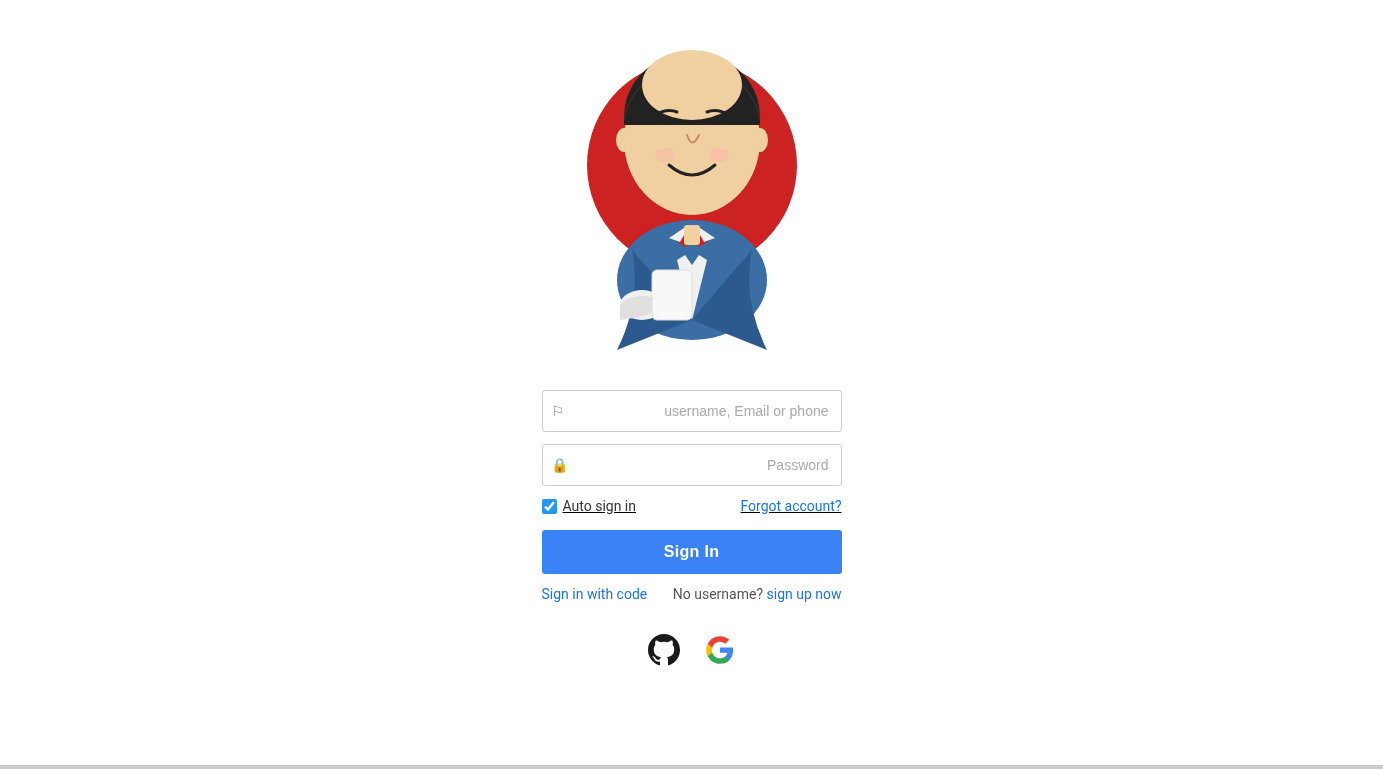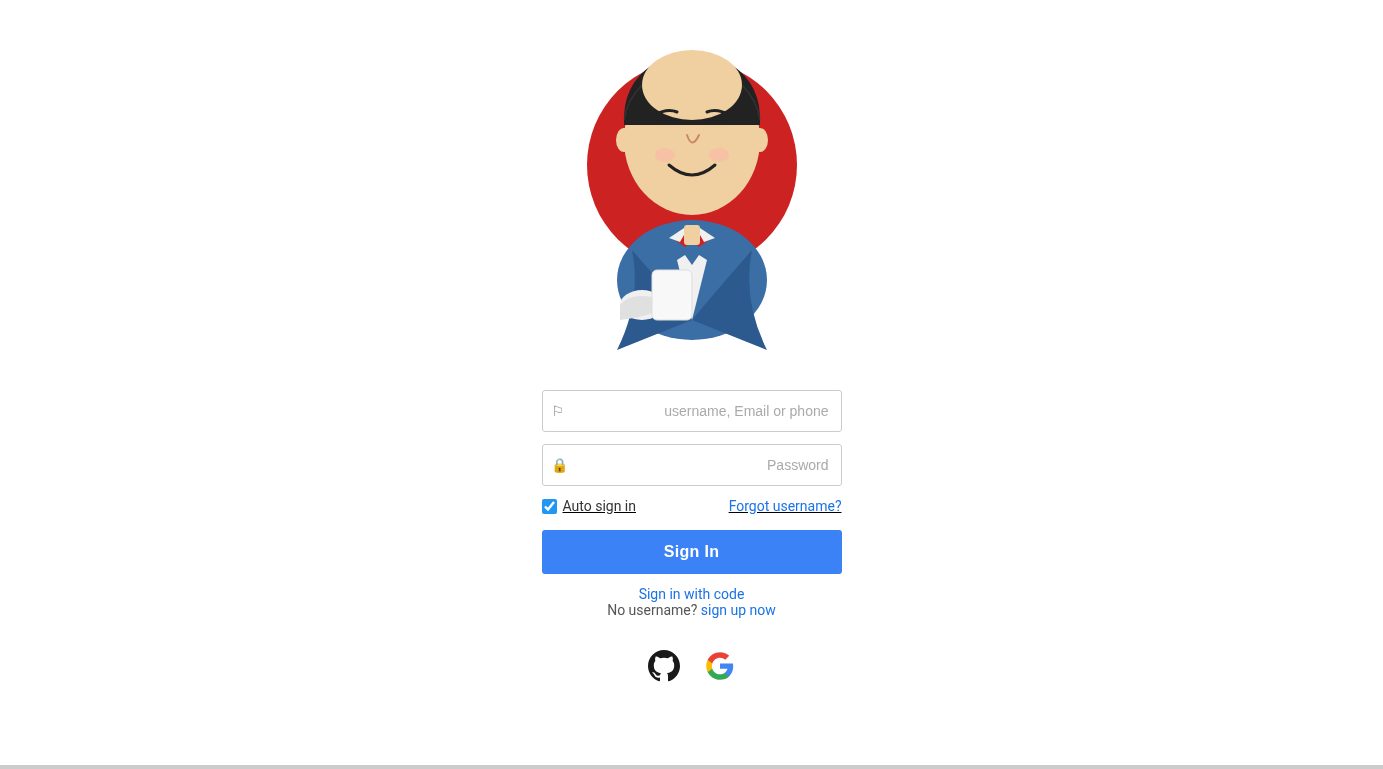--- a/index.html
+++ b/index.html
@@ -127,21 +127,20 @@
       margin-bottom: 12px;
       letter-spacing: 0.3px;
     }
 
     .bottom-links {
       display: flex;
       justify-content: space-between;
       align-items: center;
       width: 300px;
       margin-bottom: 20px;
-      flex-direction: column;
     }
 
     .sign-in-code-link {
       font-size: 14px;
       color: #1a73e8;
       text-decoration: none;
       cursor: pointer;
     }
 
     .no-account-text {
@@ -268,21 +267,21 @@
     <div class="input-wrapper">
       <span class="input-icon">🔒</span>
       <input type="password" class="form-input" placeholder="Password" style="">
     </div>
 
     <div class="options-row">
       <label class="auto-signin-label">
         <input type="checkbox" class="auto-signin-checkbox" checked="" style="">
         <span>Auto sign in</span>
       </label>
-      <a class="forgot-password-link" href="#">Forgot username?</a>
+      <a class="forgot-password-link" href="#">Forgot account?</a>
     </div>
 
     <button class="sign-in-button">Sign In</button>
 
     <div class="bottom-links">
       <a class="sign-in-code-link" href="#">Sign in with code</a>
       <span class="no-account-text">
         <span>No username?</span>
         <a class="sign-up-link" href="#">sign up now</a>
       </span>

